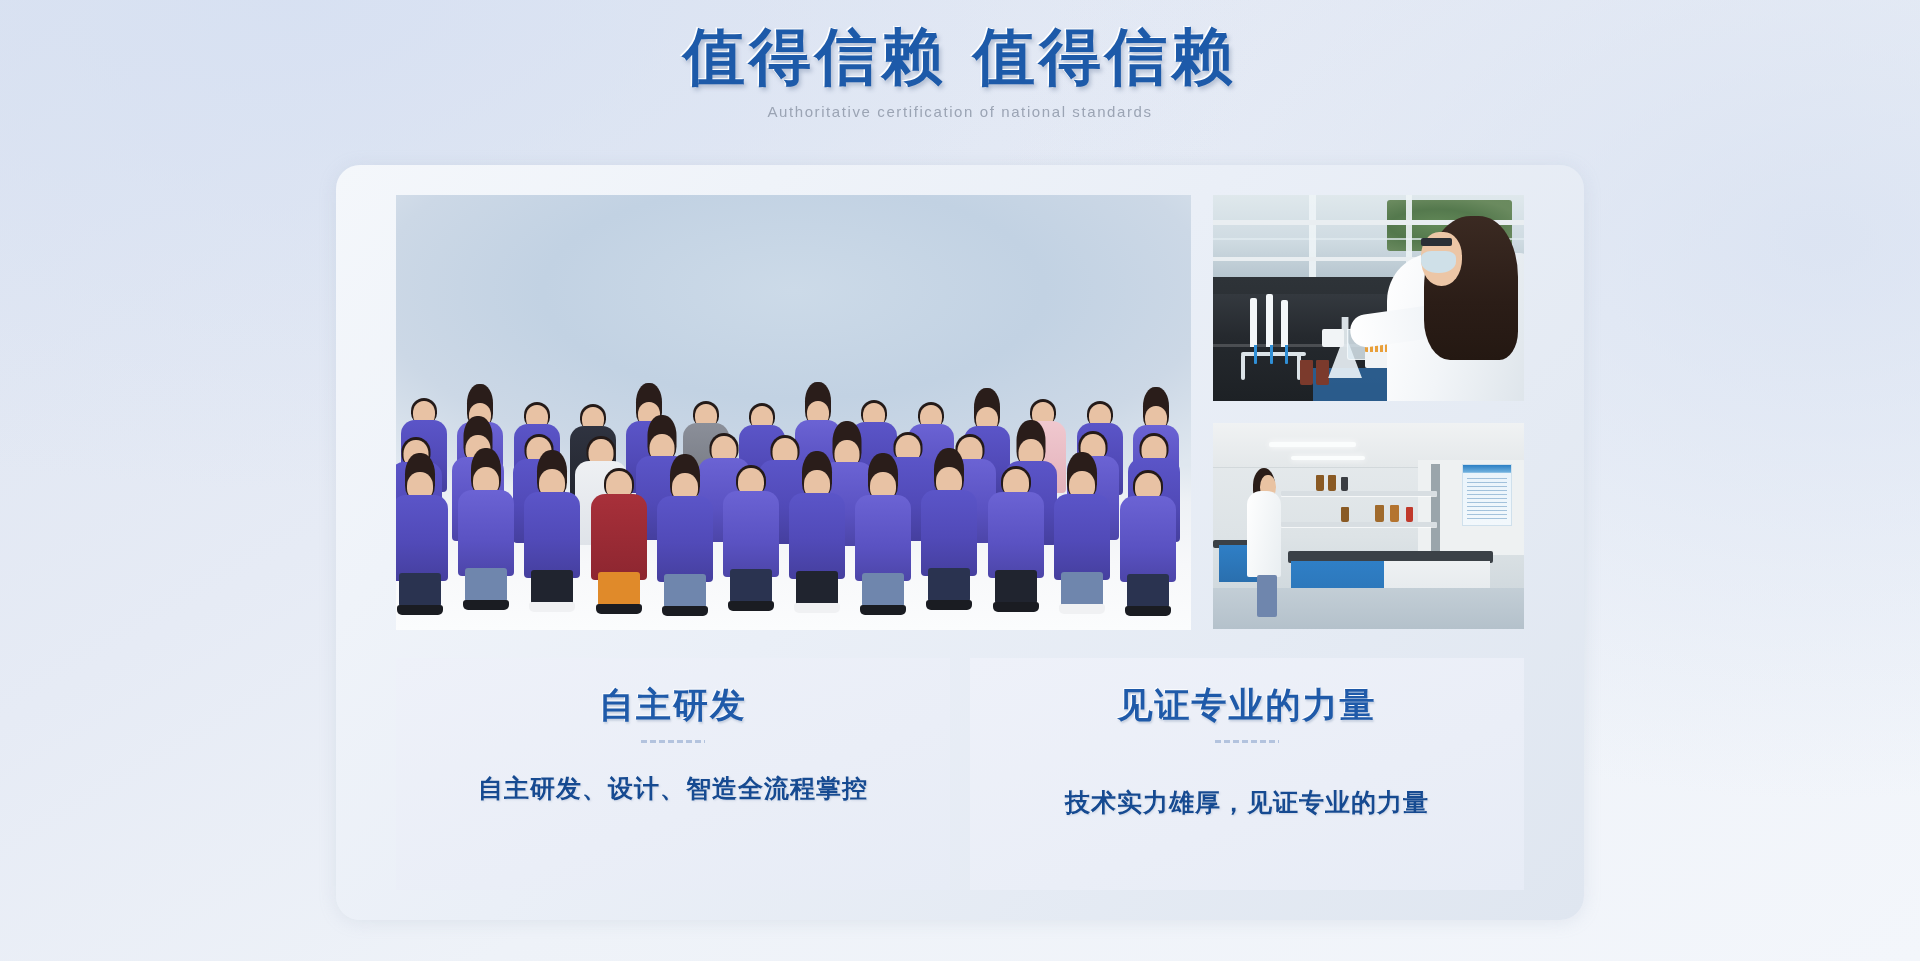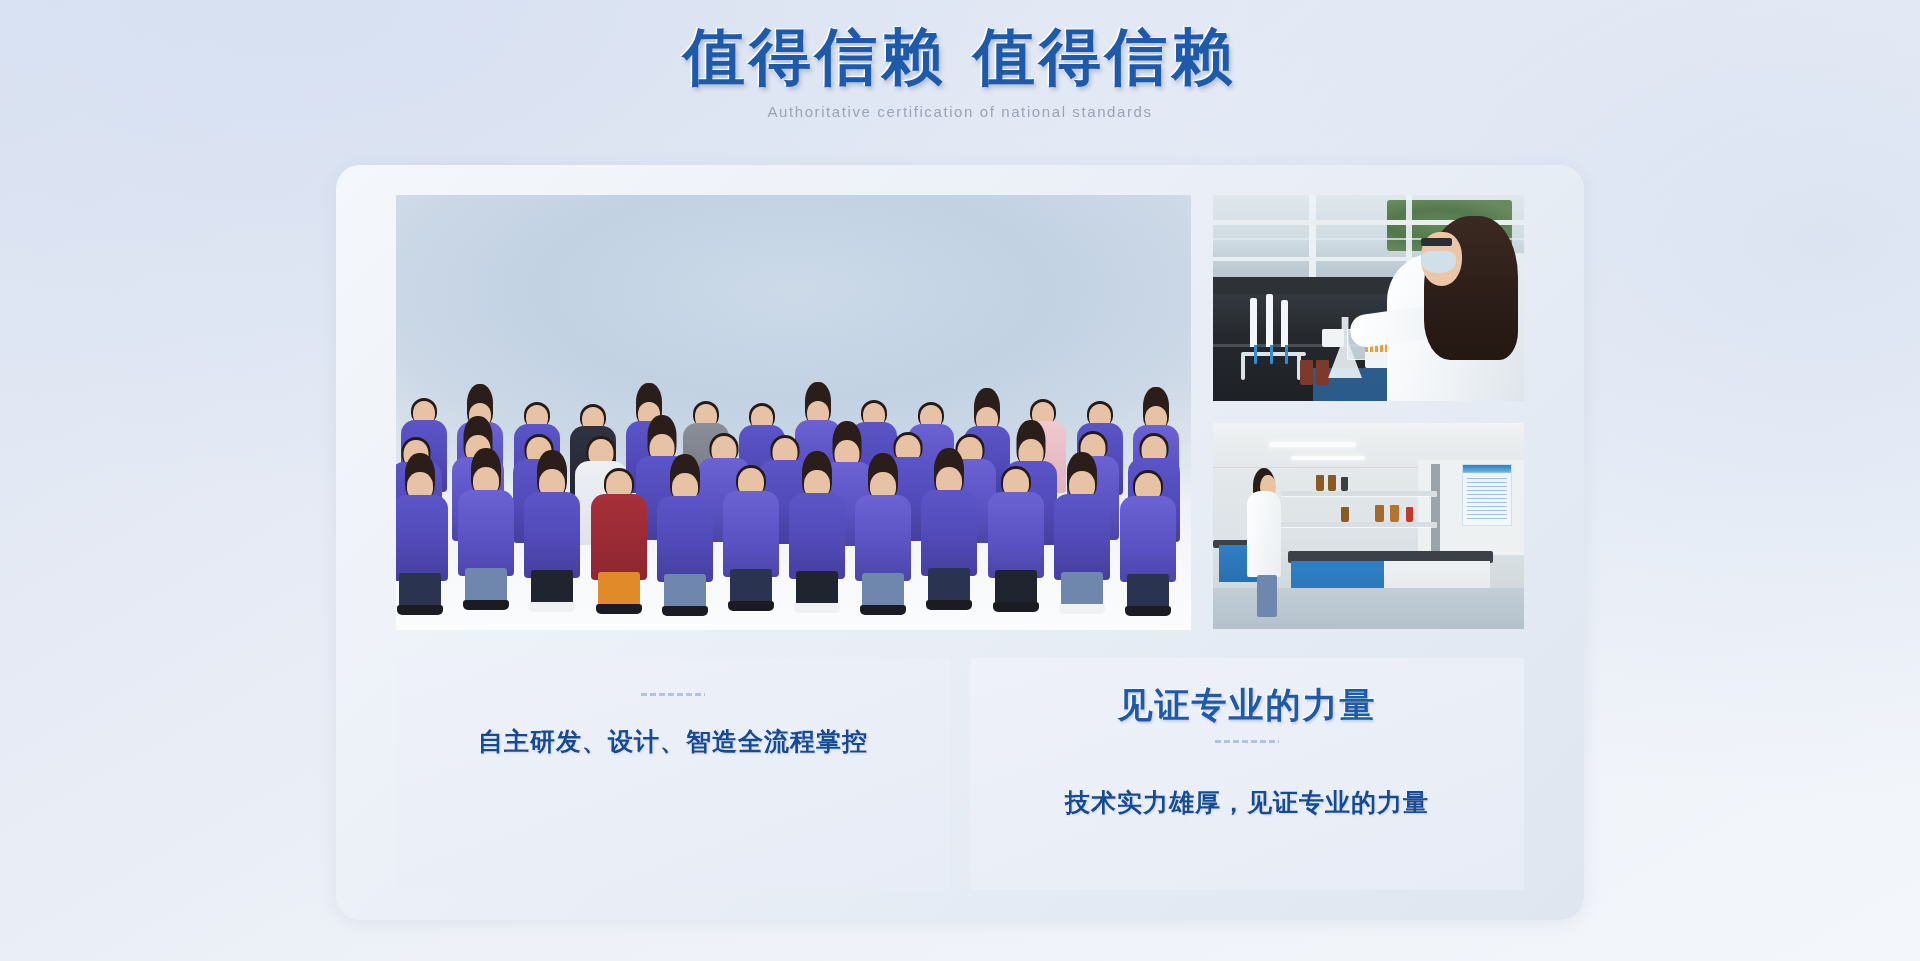--- a/index.html
+++ b/index.html
@@ -521,20 +521,21 @@
           <div class="lab2-person-coat" style="left:11%;top:33%;width:34px;height:42%;"></div>
           <div class="lab2-person-leg" style="left:14%;top:74%;width:20px;height:20%;"></div>
         </div>
 
       </div>
     </div>
 
     <div class="cards">
 
       <div class="card left">
+        <div class="card-title">自主研发</div>
         <div class="dashes"></div>
         <div class="card-body">
           <span>自主研发、设计、智造全流程掌控</span>
         </div>
       </div>
 
       <div class="card right">
         <div class="card-title">见证专业的力量</div>
         <div class="dashes"></div>
         <div class="card-body">

